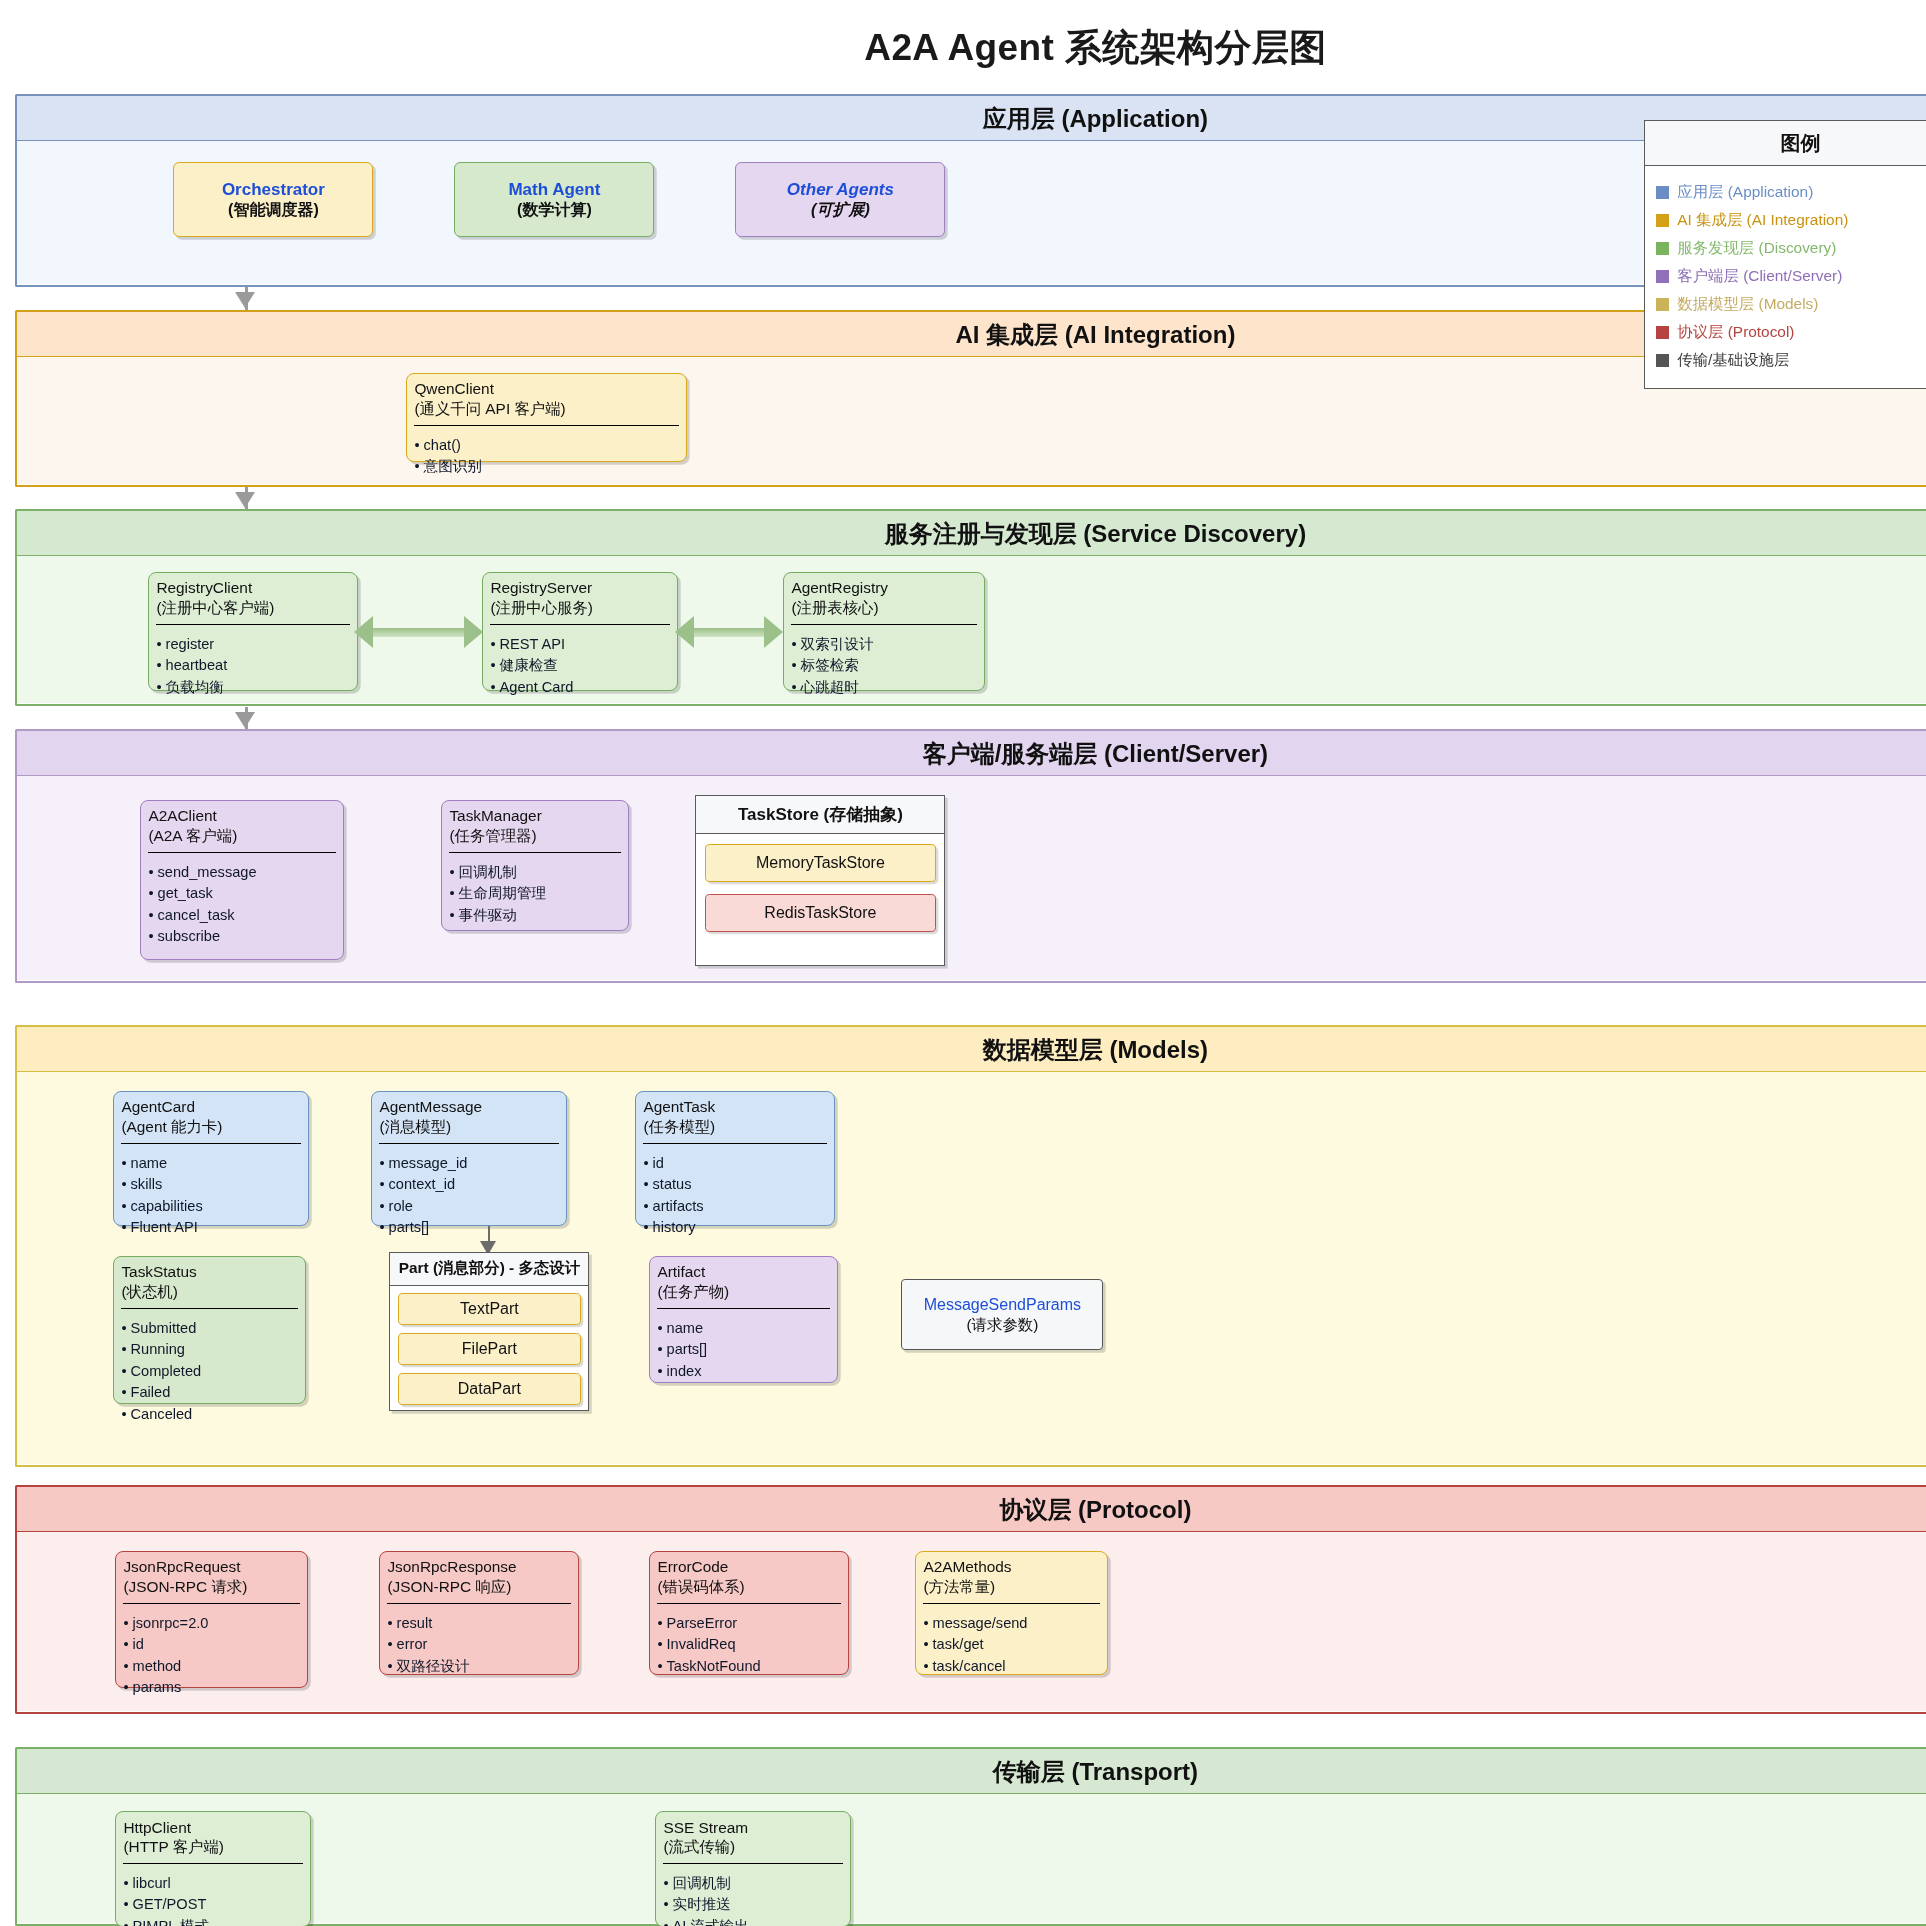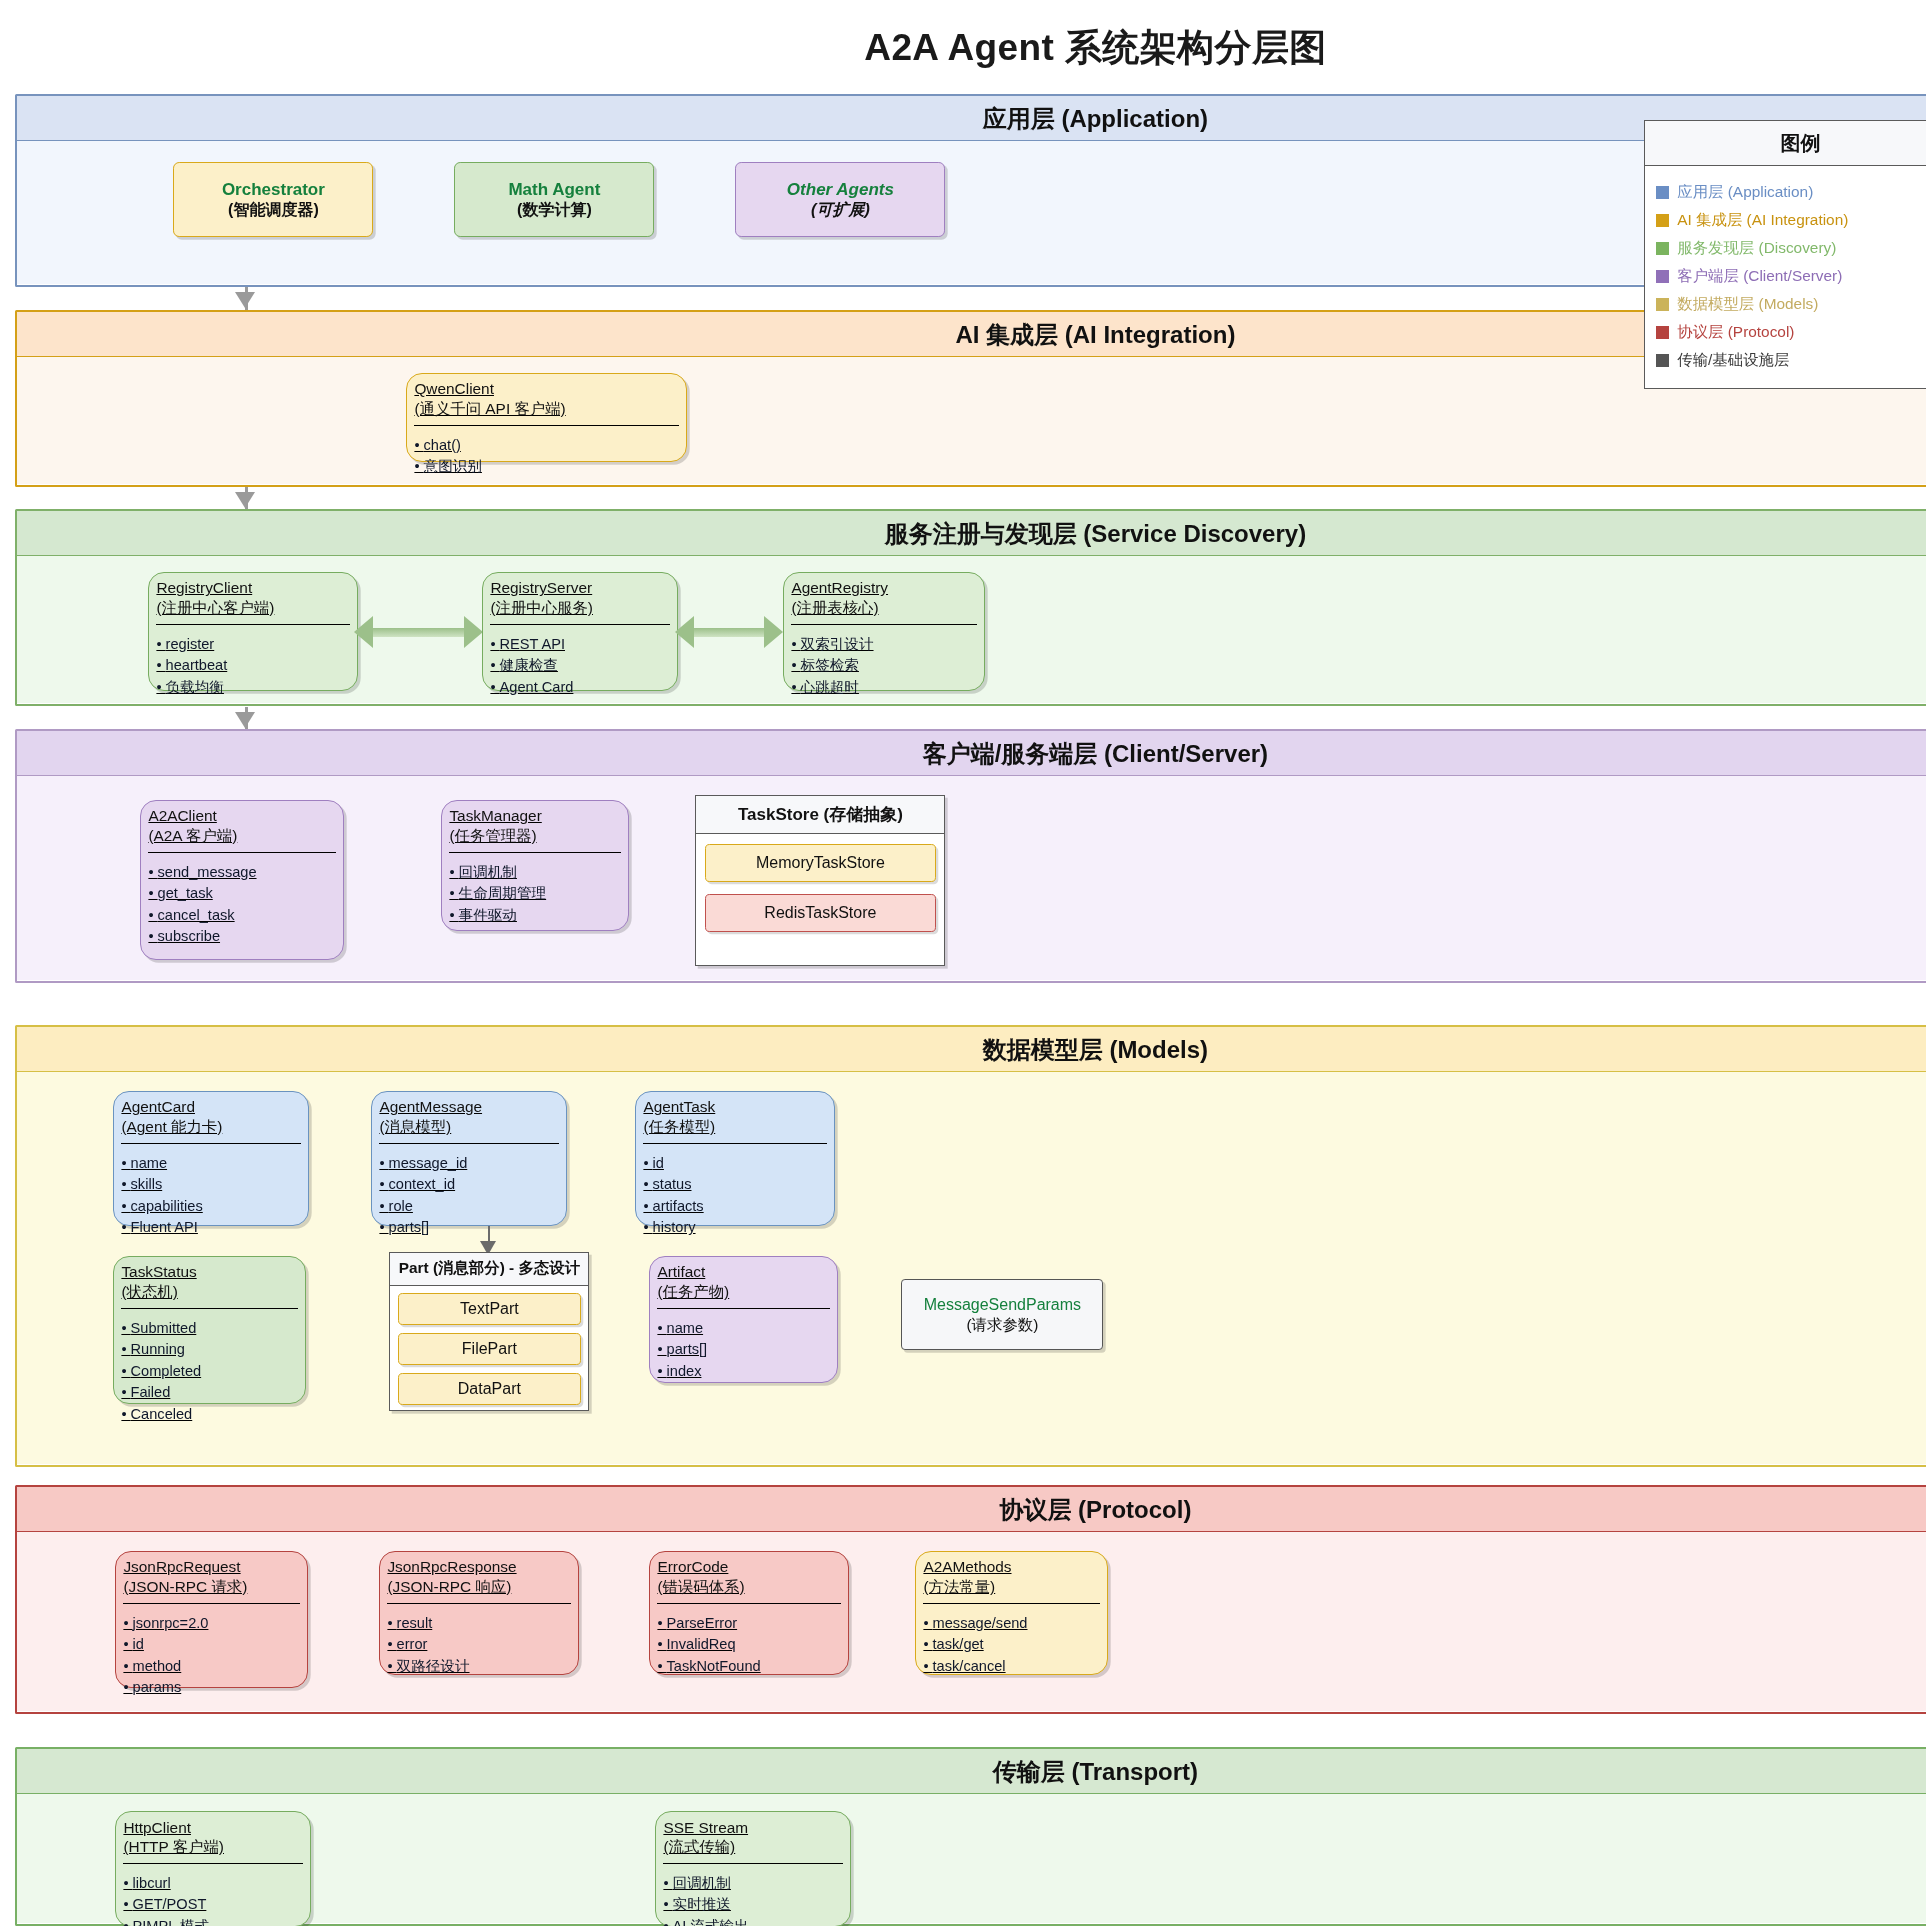--- a/index.html
+++ b/index.html
@@ -73,24 +73,23 @@
 
   .L-trans { border-color:#78b065; }
   .L-trans > .layer-header { background:#d6e8d1; border-bottom-color:#78b065; }
   .L-trans > .layer-body   { background:#eef9ec; }
 
   
   .card {
     position: absolute;
     border-width: 1.5px;
     border-style: solid;
-    border-radius: 16px;
+    border-radius: 8px;
     box-shadow: 2.7px 2.7px 0 rgba(0,0,0,0.16);
     padding: 5.4px 7px 3.9px 7px;
-    text-decoration: underline;
   }
   .card .ctitle {
     font-size: 15.4px;
     color: #111;
     line-height: 1.28;
     white-space: pre-line;
   }
   .card .rule {
     border-top: 1.9px solid #000;
     margin: 6.2px 0 8.5px 0;
@@ -120,21 +119,21 @@
   .simple {
     position: absolute;
     border-width: 1.9px;
     border-style: solid;
     border-radius: 6.2px;
     box-shadow: 2.7px 2.7px 0 rgba(0,0,0,0.16);
     display: flex; flex-direction: column;
     align-items: center; justify-content: center;
     text-align: center;
   }
-  .simple .l1 { font-size: 17px; font-weight: bold; color:#15803d; line-height:1.25; }
+  .simple .l1 { font-size: 17px; font-weight: bold; color:#1d4ed8; line-height:1.25; }
   .simple .l2 { font-size: 16px; font-weight: bold; color:#111; line-height:1.25; }
 
   
   .group {
     position: absolute;
     background: #ffffff;
     border: 1.9px solid #5a5a5a;
     box-shadow: 2.7px 2.7px 0 rgba(0,0,0,0.16);
   }
   .group .ghead {

